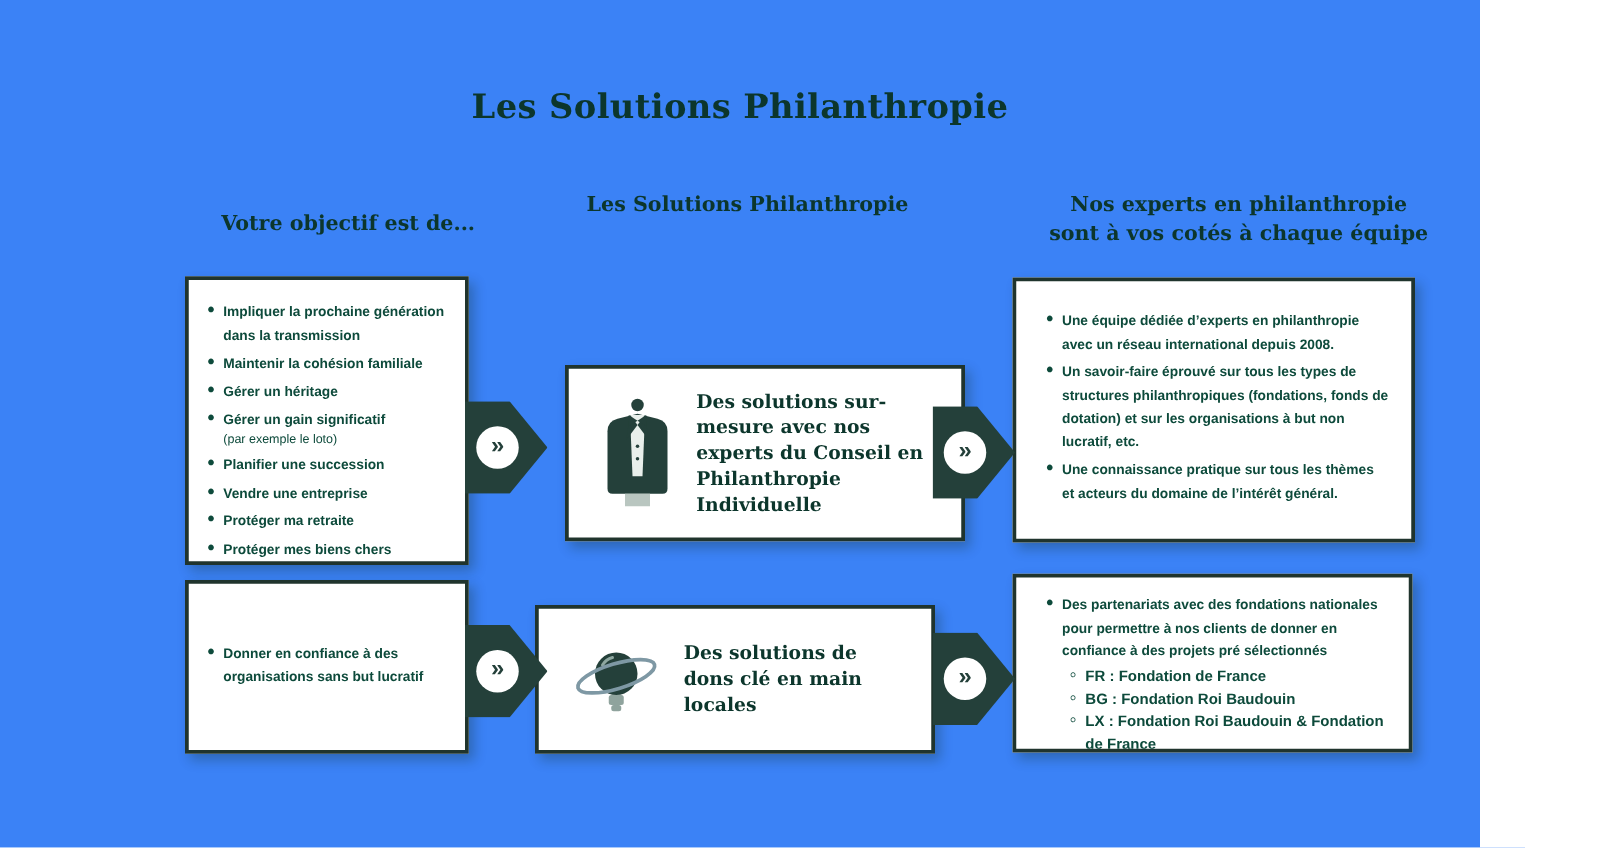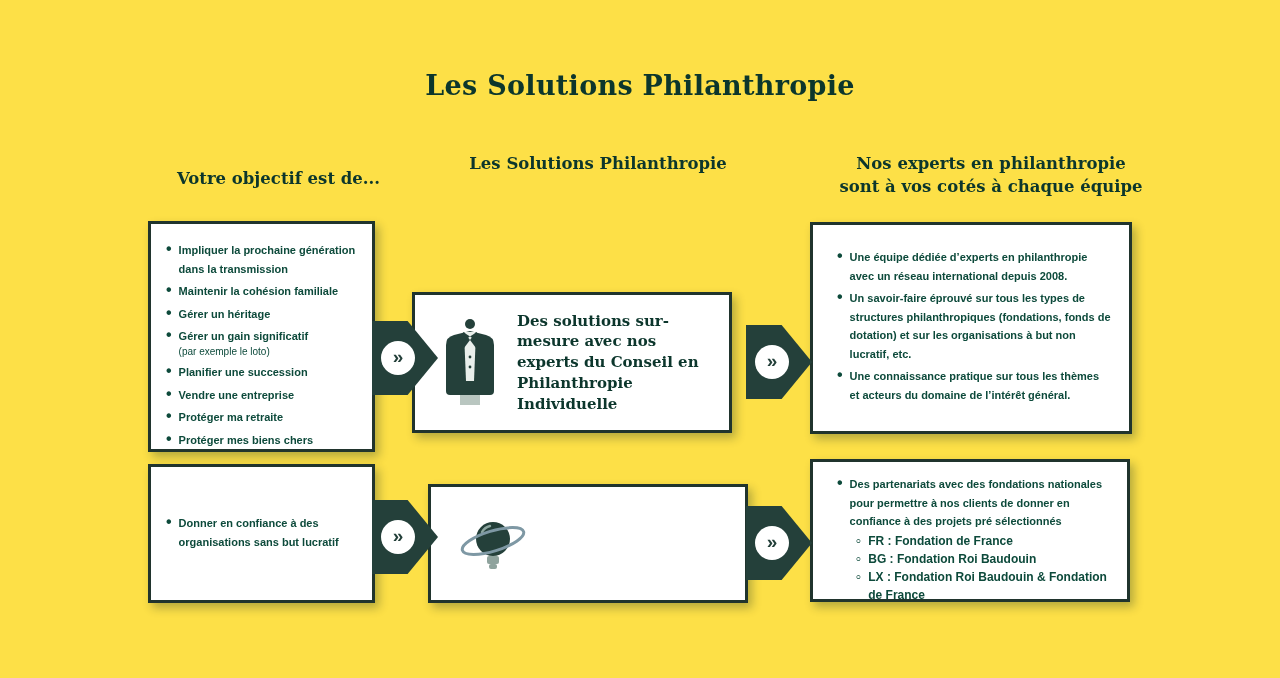--- a/index.html
+++ b/index.html
@@ -1,19 +1,19 @@
 <!DOCTYPE html>
 <html style="--ink: #0d4a3b; --ink-dark: #0c362c; --line: #20342d; --arrow: #24403a;"><head>
 <meta charset="utf-8">
 <style>
   * { margin:0; padding:0; box-sizing:border-box; }
   html,body { background:#ffffff; }
   body { font-family:"Liberation Sans", sans-serif; color:var(--ink,#0d4a3b); }
 
-  .canvas { position:relative; width:1280px; height:678px; background:#fde047; overflow:hidden; }
+  .canvas { position:relative; width:1184px; height:678px; background:#3b82f6; overflow:hidden; }
 
   .title {
     position:absolute; left:0; top:70px; width:100%;
     text-align:center; font-family:"DejaVu Serif", serif;
     font-size:27px; font-weight:700; color:var(--ink-dark,#0c362c);
     letter-spacing:.3px;
   }
 
   .col-header {
     position:absolute; text-align:center;
@@ -129,21 +129,21 @@
     <div class="center-list">
       <ul class="blist">
         <li>
           <span class="bullet">•</span>
           <span class="li-body"><span class="li-text">Donner en confiance à des organisations sans but lucratif</span></span>
         </li>
       </ul>
     </div>
   </div>
 
-  <div class="box mid-box" style="left:412px; top:292px; width:320px; height:141px;justify-content:space-between;">
+  <div class="box mid-box" style="left:452px; top:292px; width:320px; height:141px;justify-content:space-between;">
     <div class="mid-icon">
       <svg width="62" height="92" viewBox="0 0 60 92" aria-hidden="true">
         <circle cx="30" cy="7" r="5" style="fill:var(--arrow,#24403a)"></circle>
         <path d="M30 14 L14 18 Q6 20 6 28 L6 74 Q6 78 10 78 L50 78 Q54 78 54 74 L54 28 Q54 20 46 18 Z" style="fill:var(--arrow,#24403a)"></path>
         <polygon points="24,15 36,15 34,64 26,64" fill="#e9efeb"></polygon>
         <polygon points="24,15 30,23 21,35" style="fill:var(--arrow,#24403a)"></polygon>
         <polygon points="36,15 30,23 39,35" style="fill:var(--arrow,#24403a)"></polygon>
         <path d="M23 15 L30 19.5 L23 24 Z" style="fill:var(--arrow,#24403a)"></path>
         <path d="M37 15 L30 19.5 L37 24 Z" style="fill:var(--arrow,#24403a)"></path>
         <circle cx="30" cy="40" r="1.4" style="fill:var(--arrow,#24403a)"></circle>
@@ -157,20 +157,21 @@
   <div class="box mid-box" style="left:428px; top:484px; width:320px; height:119px;">
     <div class="mid-icon">
       <svg width="76" height="62" viewBox="0 0 76 62" aria-hidden="true">
         <circle cx="38" cy="26" r="17" style="fill:var(--arrow,#24403a)"></circle>
         <path d="M27 19 a13 13 0 0 1 8 -6" fill="none" stroke="#8ea7a0" stroke-width="2.4" stroke-linecap="round"></path>
         <rect x="32" y="43" width="12" height="8" rx="2" fill="#8fa39d"></rect>
         <rect x="34" y="51" width="8" height="5" rx="2" fill="#8fa39d"></rect>
         <ellipse cx="38" cy="28" rx="32" ry="10" fill="none" stroke="#7e98a4" stroke-width="3" transform="rotate(-17 38 28)"></ellipse>
       </svg>
     </div>
+    <div class="mid-text">Des solutions de dons clé en main locales</div>
   </div>
 
   <div class="box" style="left:810px; top:222px; width:322px; height:212px; padding:22px 18px 10px 24px;">
     <ul class="blist">
       <li>
         <span class="bullet">•</span>
         <span class="li-body"><span class="li-text">Une équipe dédiée d’experts en philanthropie avec un réseau international depuis 2008.</span></span>
       </li>
       <li>
         <span class="bullet">•</span>

